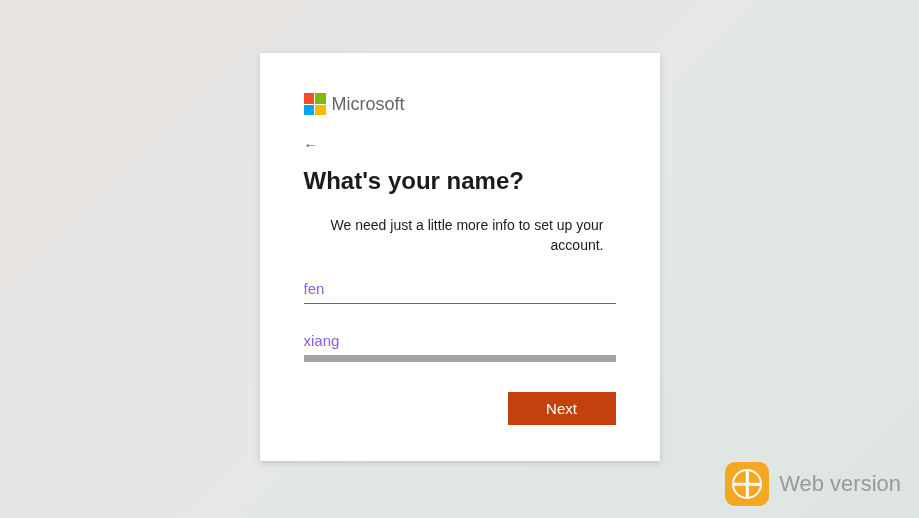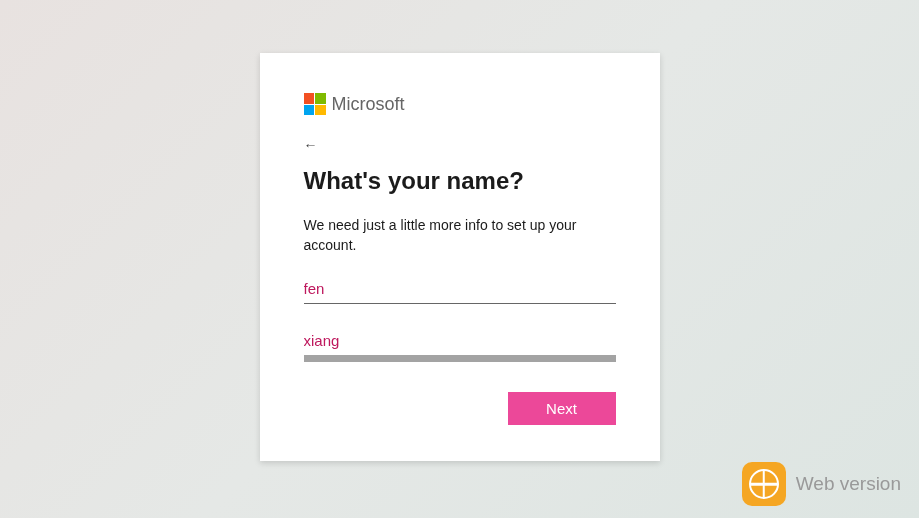--- a/index.html
+++ b/index.html
@@ -64,43 +64,44 @@
       font-weight: 600;
       color: #1b1b1b;
       margin-bottom: 21px;
     }
     .subtitle {
       font-size: 14px;
       color: #1b1b1b;
       line-height: 1.4;
       margin-bottom: 18px;
       max-width: 300px;
+      text-align: right;
     }
     .field {
       width: 100%;
       border: none;
       border-bottom: 1px solid #666;
       padding: 6px 0 6px 0;
       font-size: 15px;
-      color: #be185d;
+      color: #8b5cf6;
       outline: none;
       margin-bottom: 22px;
       font-family: inherit;
       background: transparent;
     }
     .field.focused {
       border-bottom: 7px solid #a3a3a3;
     }
     .btn-row {
       display: flex;
       justify-content: flex-end;
       margin-top: 8px;
     }
     .next-btn {
-      background: #ec4899;
+      background: #c2410c;
       color: #fff;
       border: none;
       padding: 8px 30px;
       font-size: 15px;
       cursor: pointer;
       min-width: 108px;
       min-height: 32px;
       font-family: inherit;
     }
     .watermark {
@@ -135,21 +136,21 @@
     }
     .wm-globe::after {
       content:"";
       position:absolute;
       top:50%; left:0; right:0;
       height:2.5px; background:#fff; transform:translateY(-50%);
     }
     .wm-text {
       display:flex; flex-direction:column; line-height:1.1;
     }
-    .wm-title { font-size: 19px; color:#999; font-weight:500;}
+    .wm-title { font-size: 22px; color:#999; font-weight:500;}
     .wm-url { font-size: 15px; color:#aaa;}
   </style>
 </head>
 <body>
 
 <div class="card">
   <div class="logo-row">
     <div class="ms-logo">
       <div class="sq1"></div>
         <div class="sq2"></div>

